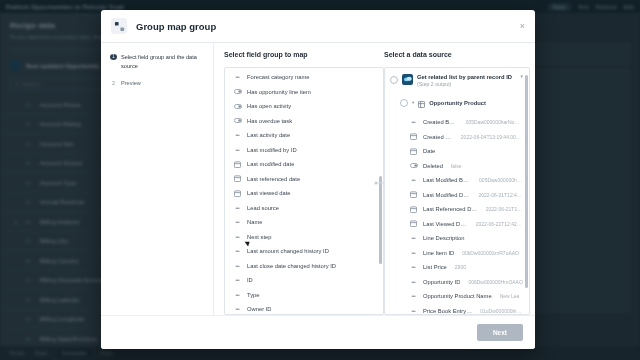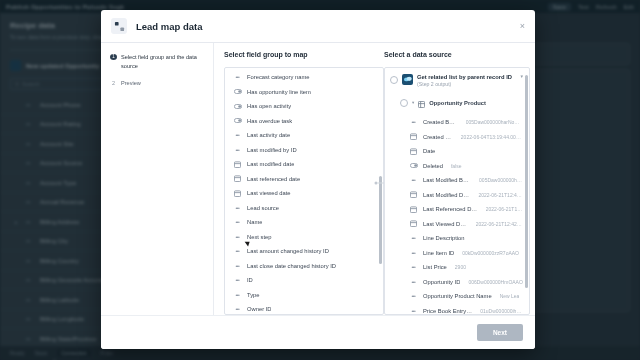--- a/index.html
+++ b/index.html
@@ -230,21 +230,21 @@
 
 <div id="modal">
 
   <div class="m-head">
     <span class="m-head-icon">
       <svg width="11" height="11" viewBox="0 0 12 12">
         <rect x="1" y="1" width="4" height="4" rx="1" fill="#2b3d4f"></rect>
         <rect x="7" y="7" width="4" height="4" rx="1" fill="#8d97a4"></rect>
       </svg>
     </span>
-    <span class="m-title">Lead map data</span>
+    <span class="m-title">Group map group</span>
     <span class="m-close">×</span>
   </div>
 
   <div class="m-body">
 
     <div class="m-steps">
       <div class="step active">
         <span class="bullet active">1</span>
         <span class="txt">Select field group and the data source</span>
       </div>

